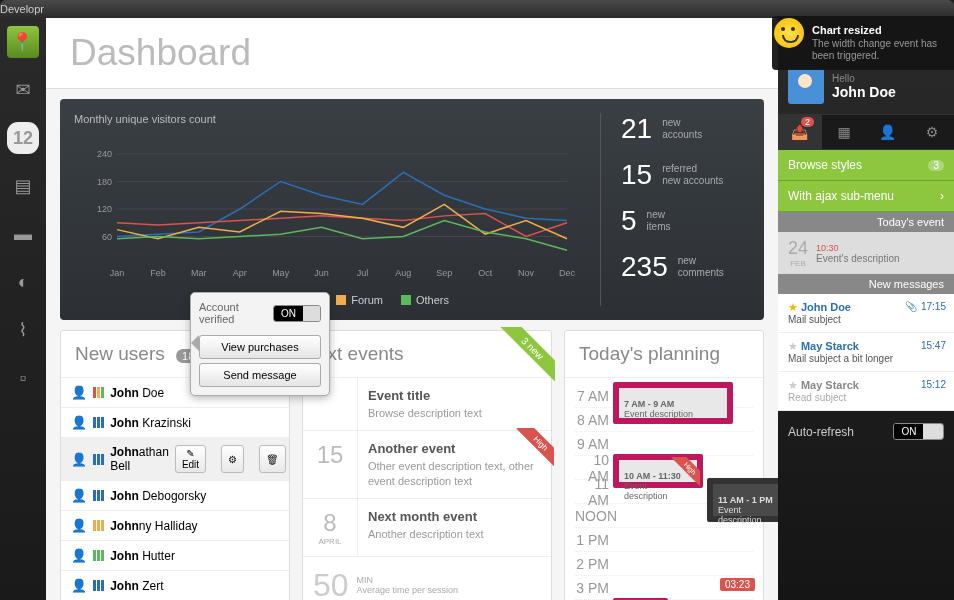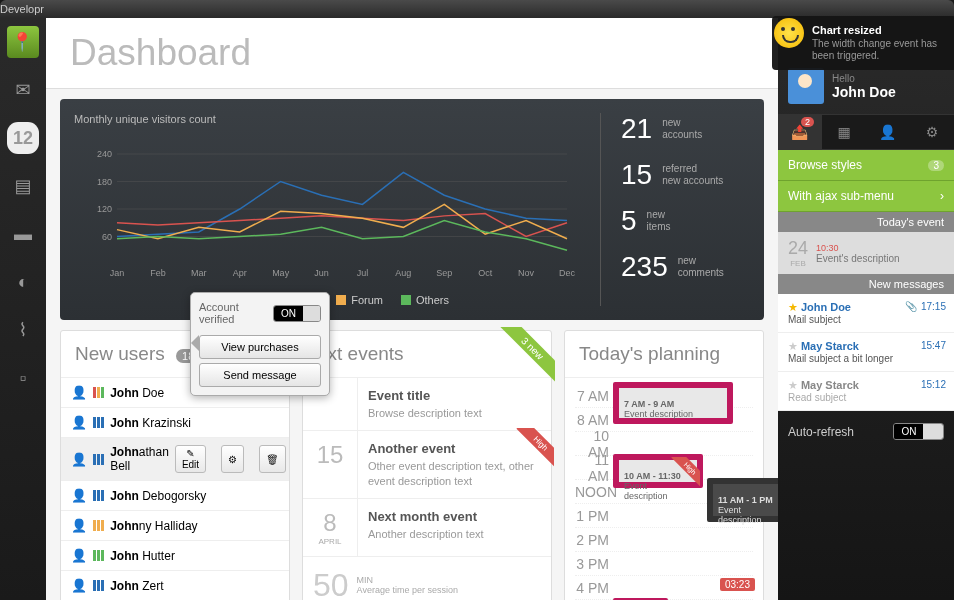--- a/index.html
+++ b/index.html
@@ -309,20 +309,23 @@
       <div class="panel p3">
         <h2>Today's planning</h2>
         <div class="planning" id="planning">
             <div class="timerow">
               <span class="tm">7 AM</span>
             </div>
             <div class="timerow">
               <span class="tm">8 AM</span>
             </div>
             <div class="timerow">
+              <span class="tm">9 AM</span>
+            </div>
+            <div class="timerow">
               <span class="tm">10 AM</span>
             </div>
             <div class="timerow">
               <span class="tm">11 AM</span>
             </div>
             <div class="timerow">
               <span class="tm">NOON</span>
             </div>
             <div class="timerow">
               <span class="tm">1 PM</span>

